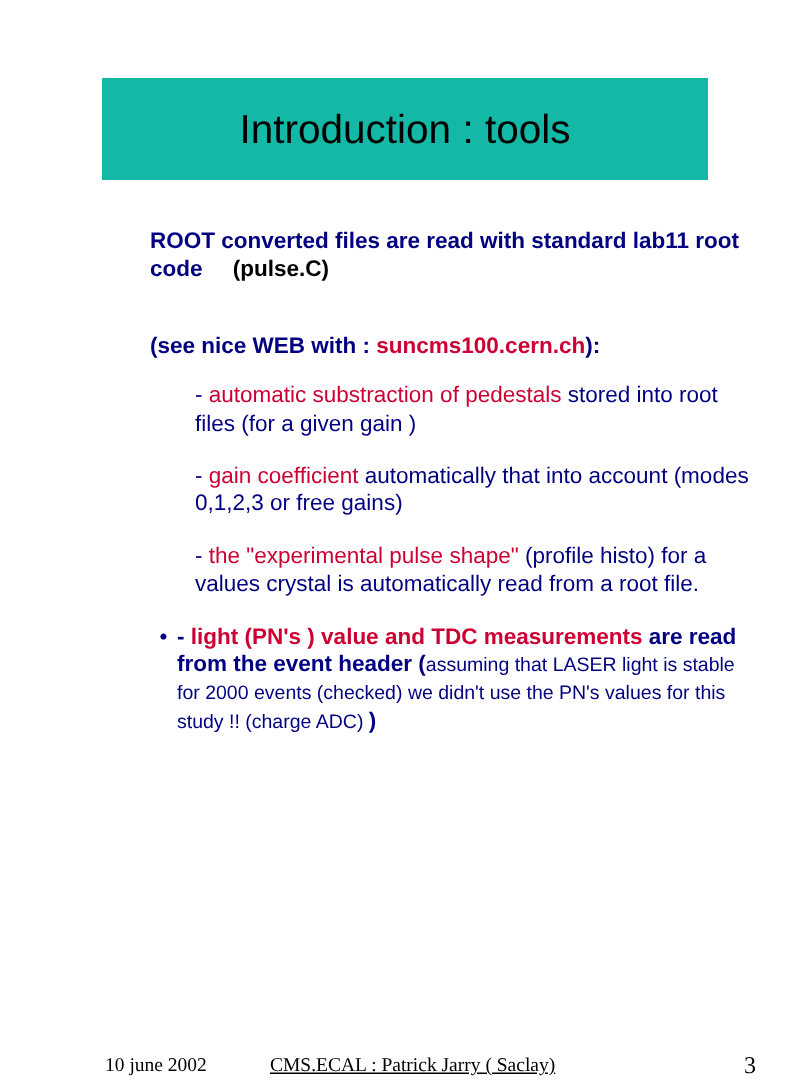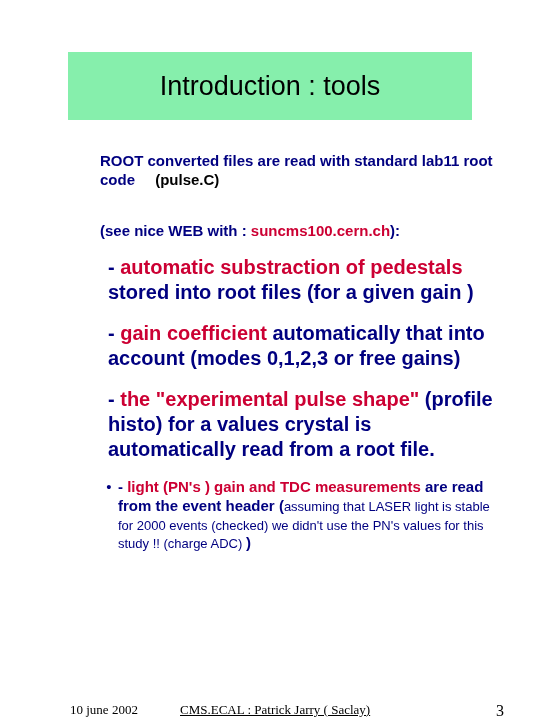--- a/index.html
+++ b/index.html
@@ -16,21 +16,21 @@
     width: 540px;
     height: 720px;
     box-sizing: border-box;
   }
   .title-box {
     position: absolute;
     left: 68px;
     top: 52px;
     width: 404px;
     height: 68px;
-    background: #86efac;
+    background: #14b8a6;
     display: flex;
     align-items: center;
     justify-content: center;
   }
   .title-text {
     font-size: 27px;
     color: #000;
     font-weight: normal;
   }
   .body {
@@ -46,24 +46,24 @@
     font-weight: bold;
     color: #000080;
   }
   .para .black { color: #000; margin-left: 16px; }
   .para .red { color: #cc0033; }
   .para .navy { color: #000080; }
   .bullets {
     margin-top: 6px;
   }
   .bullet {
-    font-size: 20px;
+    font-size: 15px;
     line-height: 1.25;
-    margin: 0 0 16px 8px;
-    font-weight: bold;
+    margin: 0 0 16px 30px;
+    font-weight: normal;
     color: #000080;
   }
   .bullet .red { color: #cc0033; }
   .bullet-last {
     font-size: 15px;
     line-height: 1.25;
     margin: 10px 0 0 0;
     font-weight: bold;
     color: #000080;
     display: flex;
@@ -135,21 +135,21 @@
         <span> - </span><span class="red">gain coefficient</span><span> automatically that into account (modes 0,1,2,3 or free gains)</span>
       </div>
 
       <div class="bullet">
         <span>- </span><span class="red">the "experimental pulse shape"</span><span> (profile histo) for a values crystal is automatically read from a root file.</span>
       </div>
 
       <div class="bullet-last">
         <span class="dot">•</span>
         <span class="content">
-          <span>- </span><span class="red">light (PN's ) gain  and TDC measurements</span><span> are read from the event header (</span><span class="small">assuming that LASER light is stable for 2000 events (checked) we didn't use the PN's values for this study !! (charge ADC) </span><span>)</span>
+          <span>- </span><span class="red">light (PN's ) value  and TDC measurements</span><span> are read from the event header (</span><span class="small">assuming that LASER light is stable for 2000 events (checked) we didn't use the PN's values for this study !! (charge ADC) </span><span>)</span>
         </span>
       </div>
 
     </div>
 
   </div>
 
   <div class="footer">
     <span class="date">10 june 2002</span>
     <span class="center">CMS.ECAL : Patrick Jarry ( Saclay)</span>

